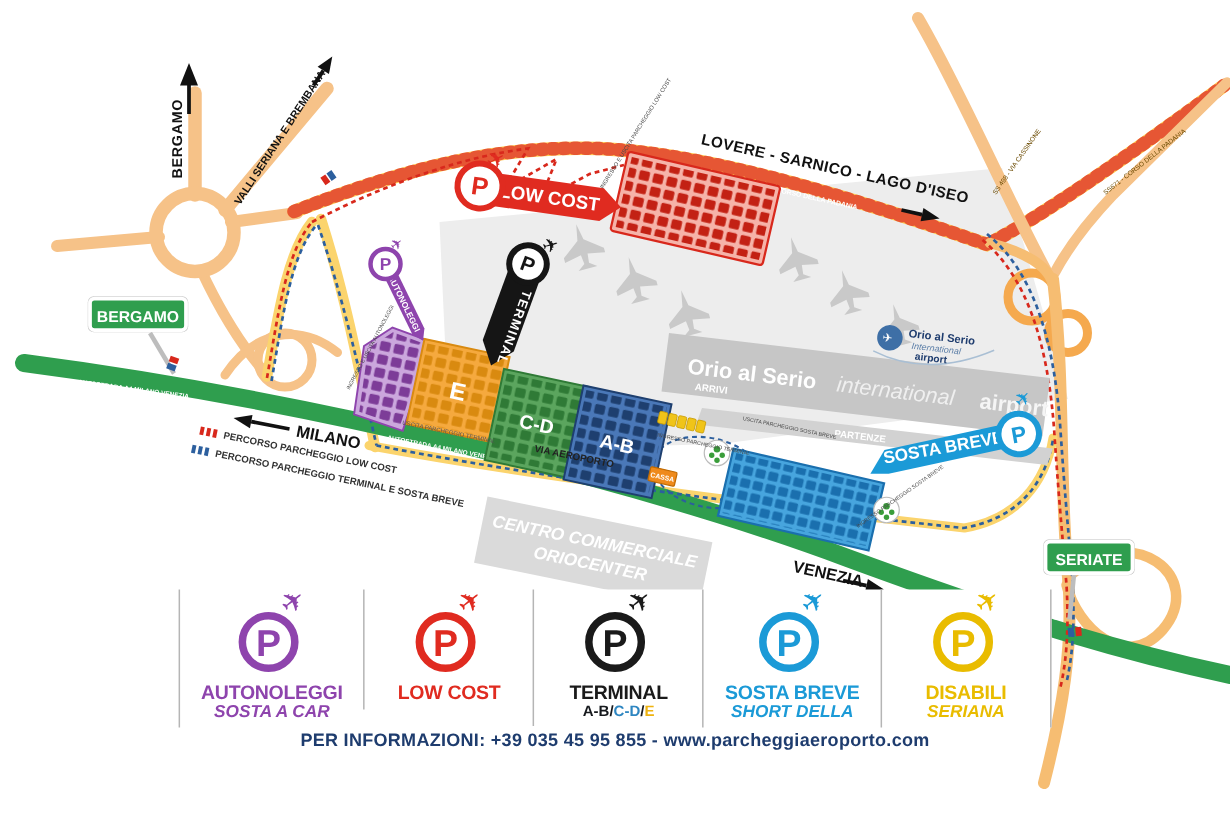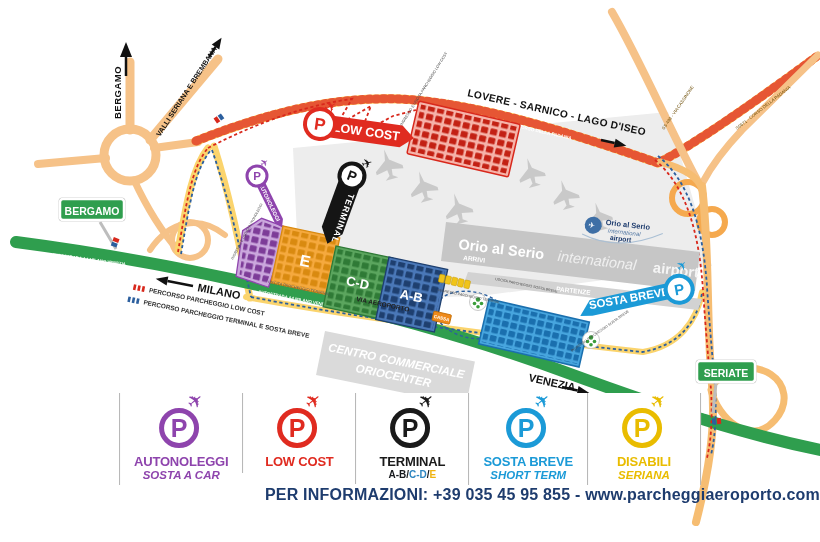--- a/index.html
+++ b/index.html
@@ -18,22 +18,22 @@
     padding:2px 14px 4px 14px;border-left:1.5px solid #B5B5B5;min-width:84px;
   }
   .legend-item:last-child{border-right:1.5px solid #B5B5B5;}
   .legend-title{font-size:13px;font-weight:bold;margin-top:3px;white-space:nowrap;letter-spacing:-0.2px;}
   .legend-sub{font-size:11.5px;font-weight:bold;font-style:italic;white-space:nowrap;}
   .legend-sub.upright{font-style:normal;font-size:10px;}
   .c-purple{color:#8E44AD}.c-red{color:#E02B20}.c-black{color:#1A1A1A}
   .c-blue{color:#1B9AD7}.c-yellow{color:#E9BC00}
   .z-ab{color:#16191D}.z-cd{color:#2E86C1}.z-e{color:#EFB310}
   .footer{
-    position:absolute;left:0;right:0;top:486px;text-align:right;
-    font-size:16px;font-weight:bold;color:#1E3C6E;letter-spacing:0.2px;
+    position:absolute;left:0;right:0;top:486px;text-align:center;
+    font-size:12px;font-weight:bold;color:#1E3C6E;letter-spacing:0.2px;
   }
 </style>
 </head>
 <body>
 
 <svg id="map" width="820" height="542" viewBox="0 0 820 542">
   <defs>
     <pattern id="pr" width="9.4" height="9" patternUnits="userSpaceOnUse">
         <rect x="1" y="1.2" width="7" height="6.4" rx="1.2" fill="#C32114"></rect>
       </pattern>
@@ -404,21 +404,21 @@
   </div>
   <div class="legend-item" style="color:#1B9AD7">
     <svg width="54" height="56" viewBox="0 0 54 56">
       <g transform="translate(39,16) rotate(-38)">
           <text font-size="19" fill="currentColor">✈</text>
         </g>
       <circle cx="25" cy="33" r="17.5" fill="#fff" stroke="currentColor" stroke-width="5"></circle>
       <text x="25" y="42" text-anchor="middle" font-size="25" font-weight="bold" fill="currentColor">P</text>
     </svg>
     <div class="legend-title c-blue">SOSTA BREVE</div>
-    <div class="legend-sub c-blue">SHORT TERM</div>
+    <div class="legend-sub c-blue">SHORT DELLA</div>
   </div>
   <div class="legend-item" style="color:#E9BC00">
     <svg width="54" height="56" viewBox="0 0 54 56">
       <g transform="translate(39,16) rotate(-38)">
           <text font-size="19" fill="currentColor">✈</text>
         </g>
       <circle cx="25" cy="33" r="17.5" fill="#fff" stroke="currentColor" stroke-width="5"></circle>
       <text x="25" y="42" text-anchor="middle" font-size="25" font-weight="bold" fill="currentColor">P</text>
     </svg>
     <div class="legend-title c-yellow">DISABILI</div>

